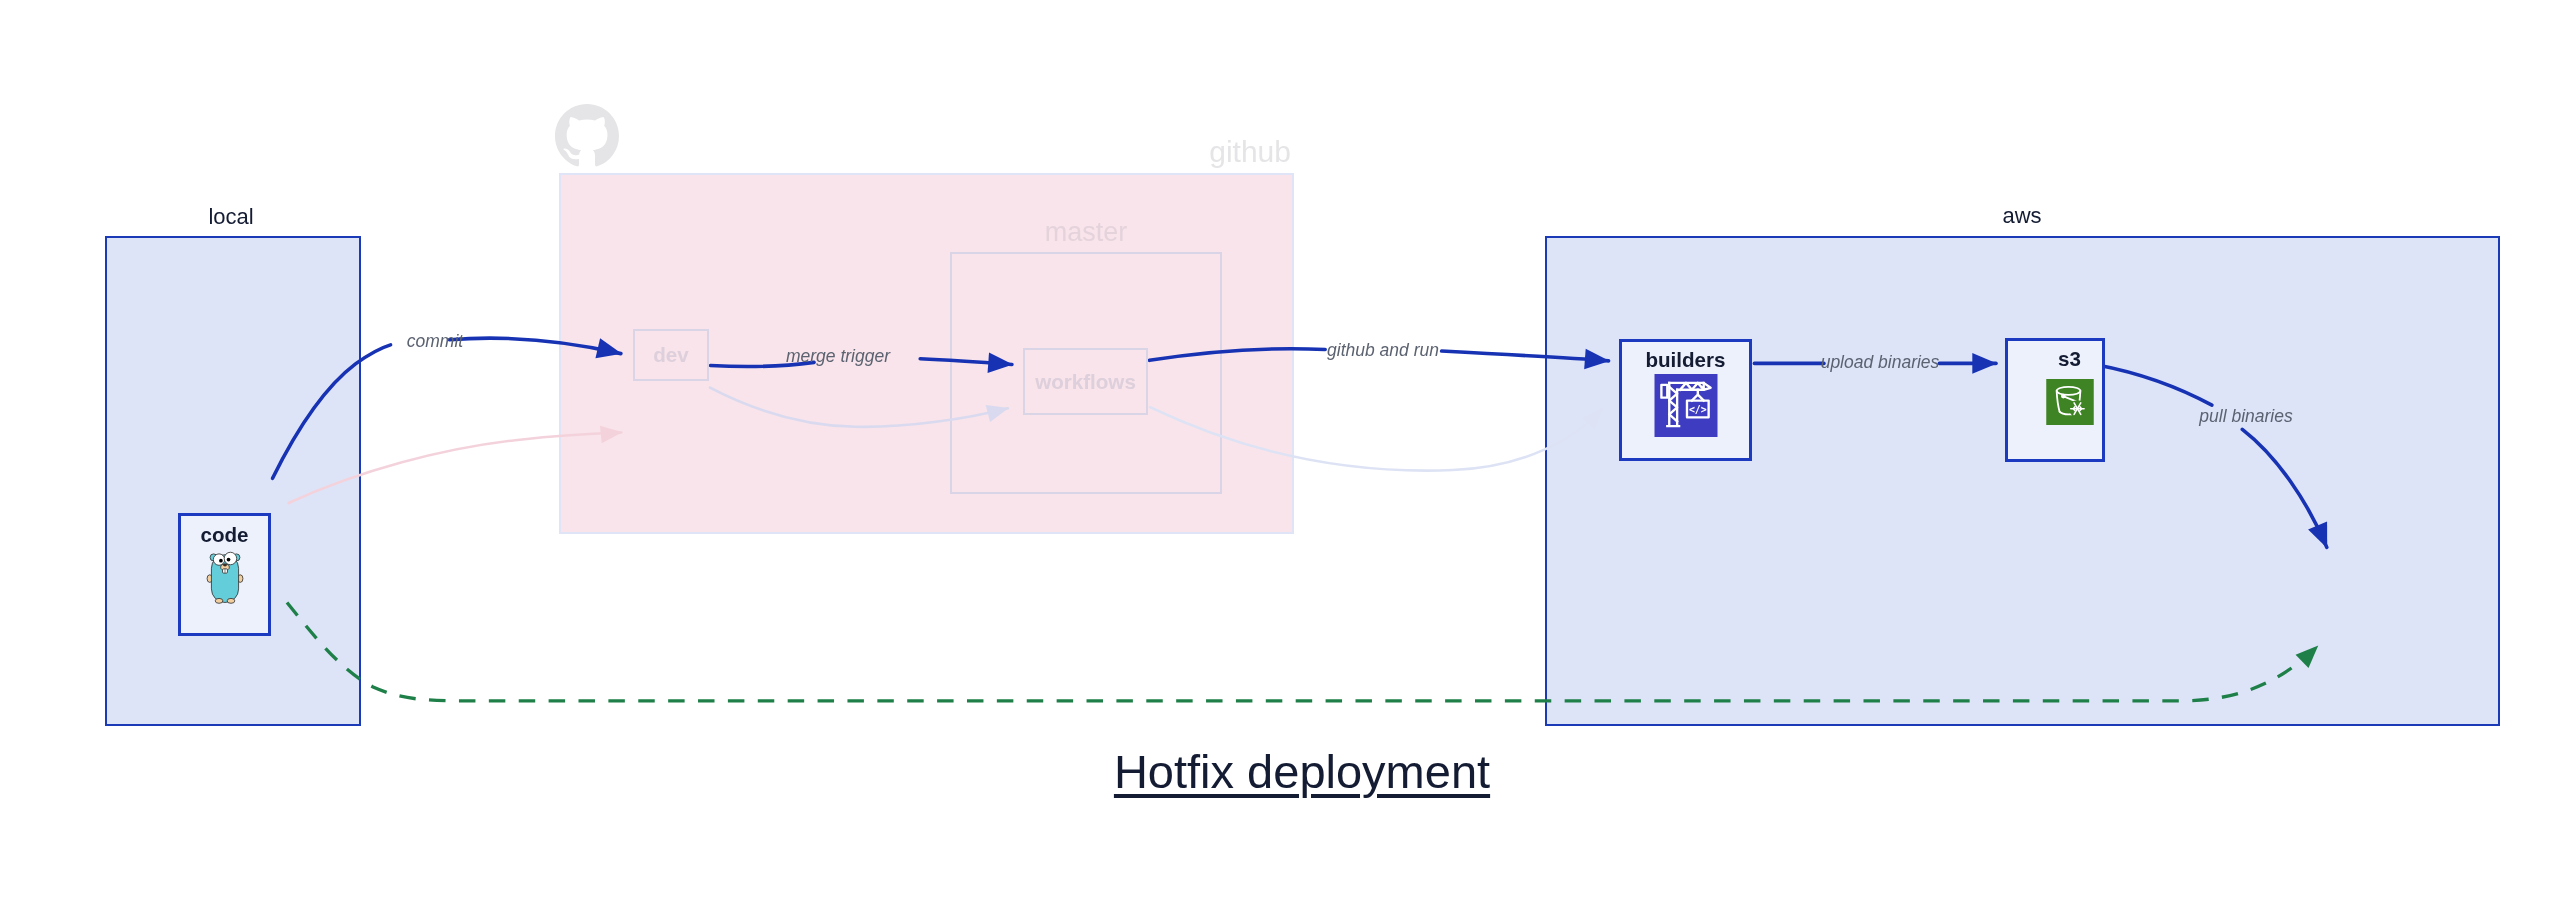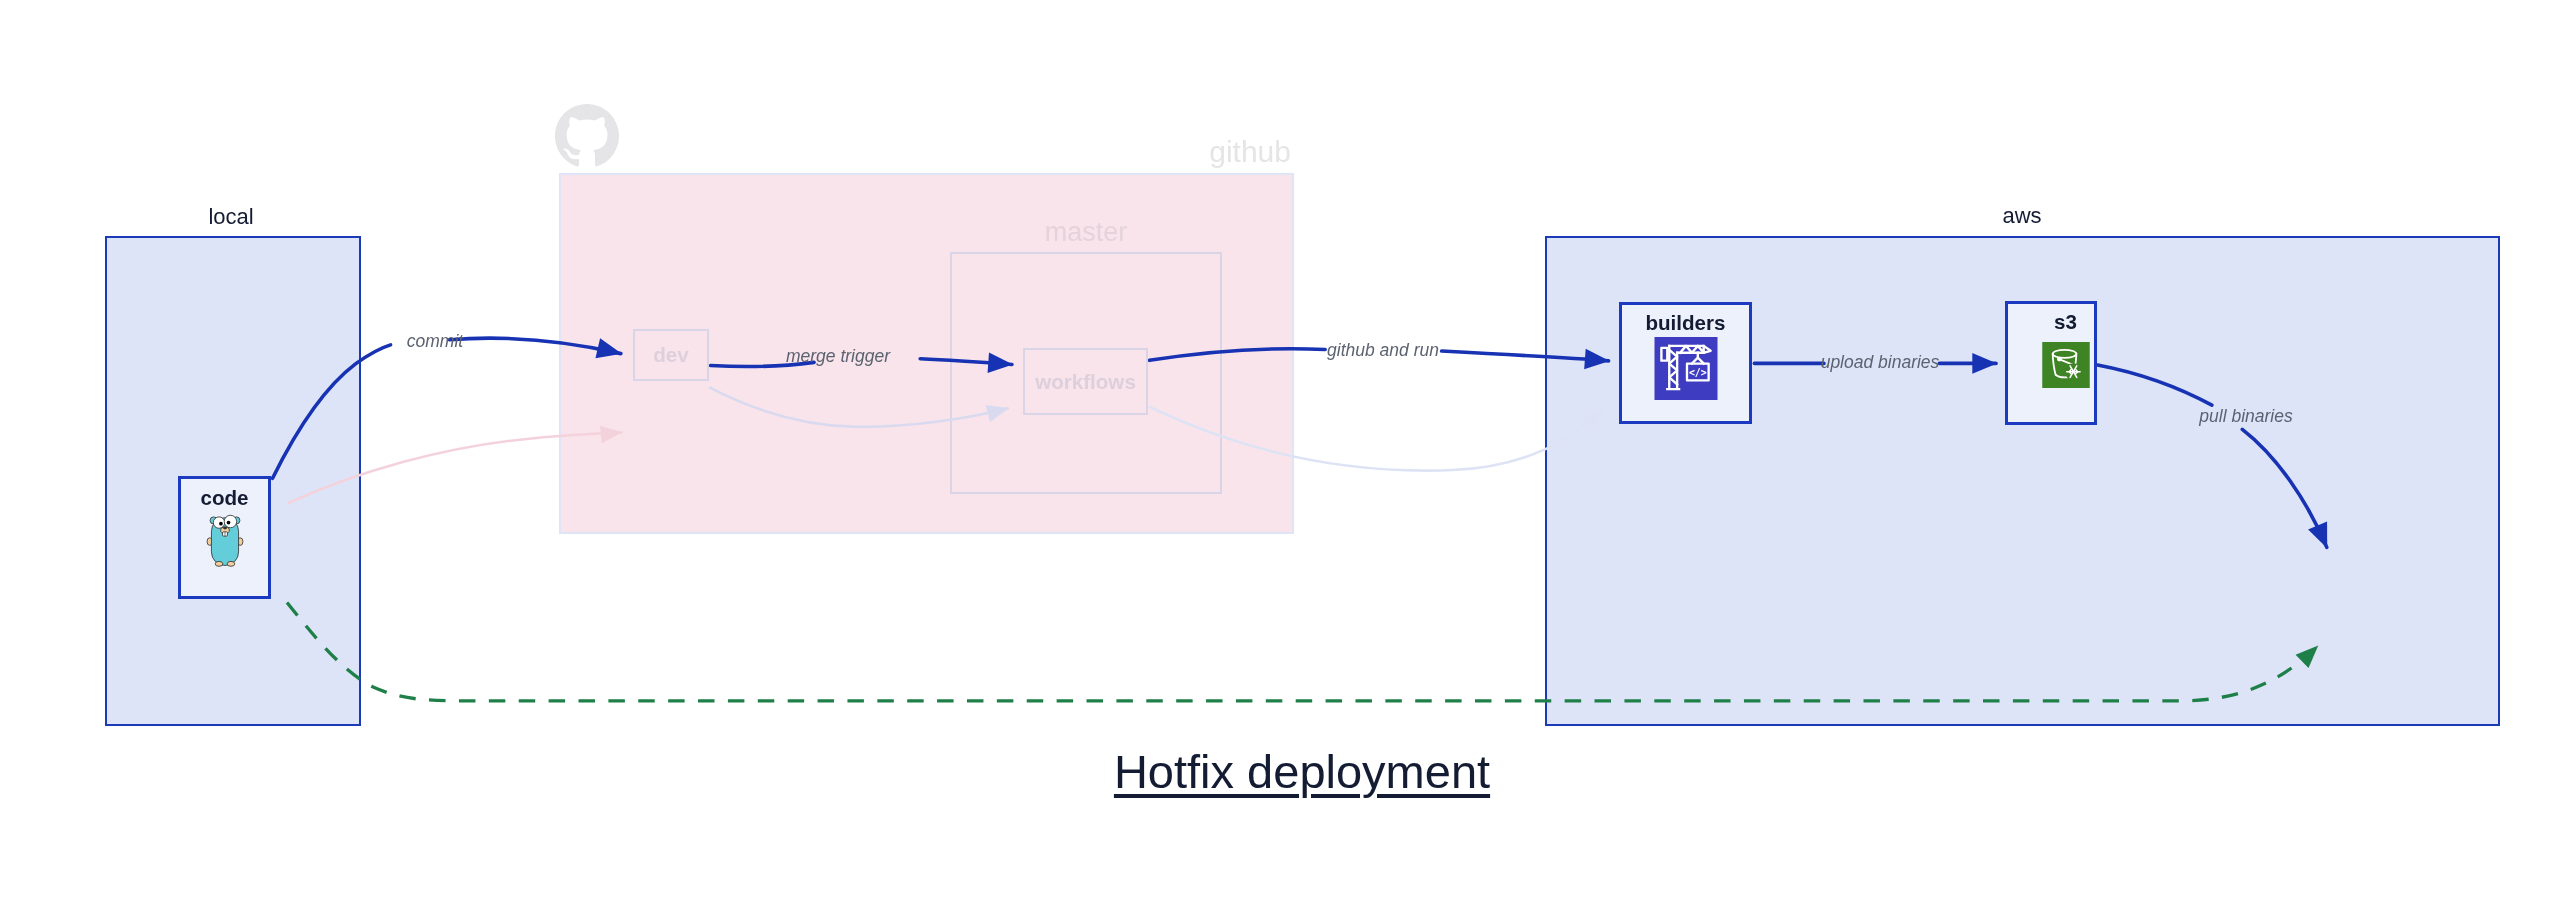--- a/index.html
+++ b/index.html
@@ -14,21 +14,21 @@
   #canvas{position:relative;width:2604px;height:902px;overflow:hidden;background:#ffffff;
           font-family:"Liberation Sans","DejaVu Sans",sans-serif;}
   .abs{position:absolute;}
   .group-box{position:absolute;background:var(--group-fill);border:2.6px solid var(--group-border);box-sizing:border-box;z-index:1;}
   .github-box{position:absolute;background:var(--github-fill);border:2.6px solid var(--github-border);box-sizing:border-box;z-index:1;}
   .master-box{position:absolute;background:transparent;border:2.1px solid var(--inner-border);box-sizing:border-box;z-index:1;}
   .group-label{position:absolute;color:var(--ink);font-size:22px;line-height:1.2;transform:translateX(-50%);z-index:4;white-space:nowrap;}
   .ghost-group-label{position:absolute;font-size:27px;line-height:1.2;transform:translateX(-50%);z-index:2;white-space:nowrap;color:var(--master-text);}
   .github-word{position:absolute;font-size:30px;line-height:1.1;color:var(--github-gray);z-index:2;text-align:right;width:206px;}
   .node{position:absolute;background:var(--node-fill);border:3.1px solid var(--node-border);box-sizing:border-box;z-index:3;
-        display:flex;flex-direction:column;align-items:center;}
+        display:flex;flex-direction:column;align-items:center;margin-top:37px;}
   .node-label{color:var(--ink);font-weight:bold;font-size:20.6px;line-height:1.15;}
   .ghost-node{position:absolute;background:var(--github-fill);border:2.1px solid var(--inner-border);box-sizing:border-box;z-index:3;
         display:flex;align-items:center;justify-content:center;}
   .ghost-node-label{color:var(--inner-text);font-weight:bold;font-size:20.6px;}
   #edges-svg{position:absolute;left:0;top:0;z-index:2;}
   .edge{fill:none;stroke-linecap:round;}
   .e-blue{stroke:var(--flow-blue);stroke-width:7px;}
   .e-pink{stroke:var(--ghost-pink);stroke-width:5px;}
   .e-lav{stroke:var(--ghost-lavender);stroke-width:5px;}
   .e-lav2{stroke:var(--ghost-lavender2);stroke-width:5px;}
@@ -145,21 +145,21 @@
           <path d="M15 9 H50 L57 14 L50 16 H23"></path>
           <path d="M26 16 L32 9 L38 16 L44 9 L50 16 L50 9"></path>
           <path d="M44 16 V21 M38 27 L44 21 L50 27"></path>
           <rect x="33" y="27" width="22" height="17"></rect>
         </g>
         <text x="44" y="39.5" fill="#ffffff" font-size="10" font-weight="bold" text-anchor="middle" font-family="'DejaVu Sans Mono',monospace">&lt;/&gt;</text>
       </svg>
     </span>
   </div>
 
-  <div class="node" style="left:2005px;top:301px;width:92px;height:124px;padding-left:29px;">
+  <div class="node" style="left:2005px;top:301px;width:100px;height:124px;padding-left:29px;">
     <div class="node-label" style="margin-top:6.2px;">s3</div>
     <span class="icon-wrap" style="margin-top:8.2px;">
       <svg width="48" height="46" viewBox="0 0 64 62" aria-hidden="true">
         <rect x="0" y="0" width="64" height="62" fill="var(--s3-bg)"></rect>
         <g stroke="#ffffff" stroke-width="2.4" fill="none" stroke-linecap="round">
           <ellipse cx="30" cy="16" rx="16" ry="5.5"></ellipse>
           <path d="M14 16 C14.5 26 16 37 18 44"></path>
           <path d="M46 16 C45.5 26 44 37 42 44"></path>
           <path d="M18 44 C22 49 38 49 42 44"></path>
           <circle cx="23" cy="23" r="2" fill="#ffffff"></circle>

